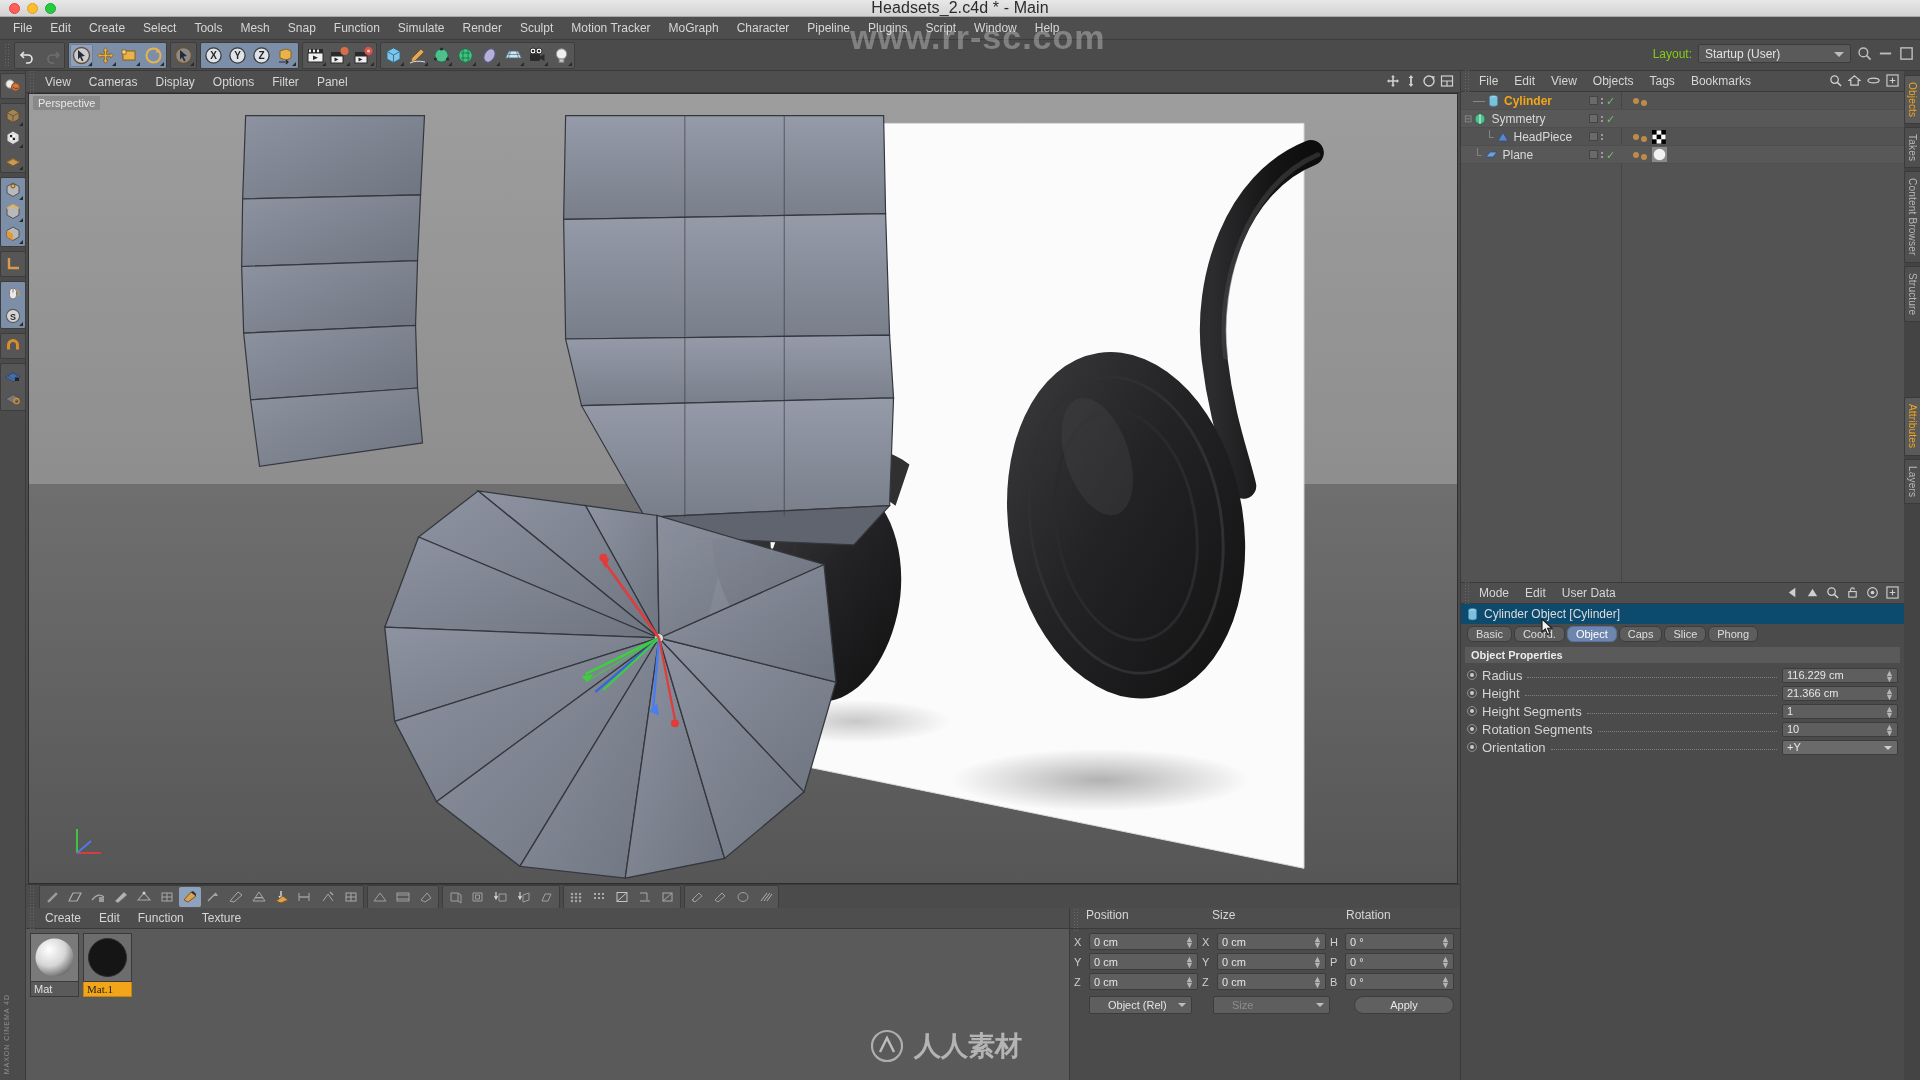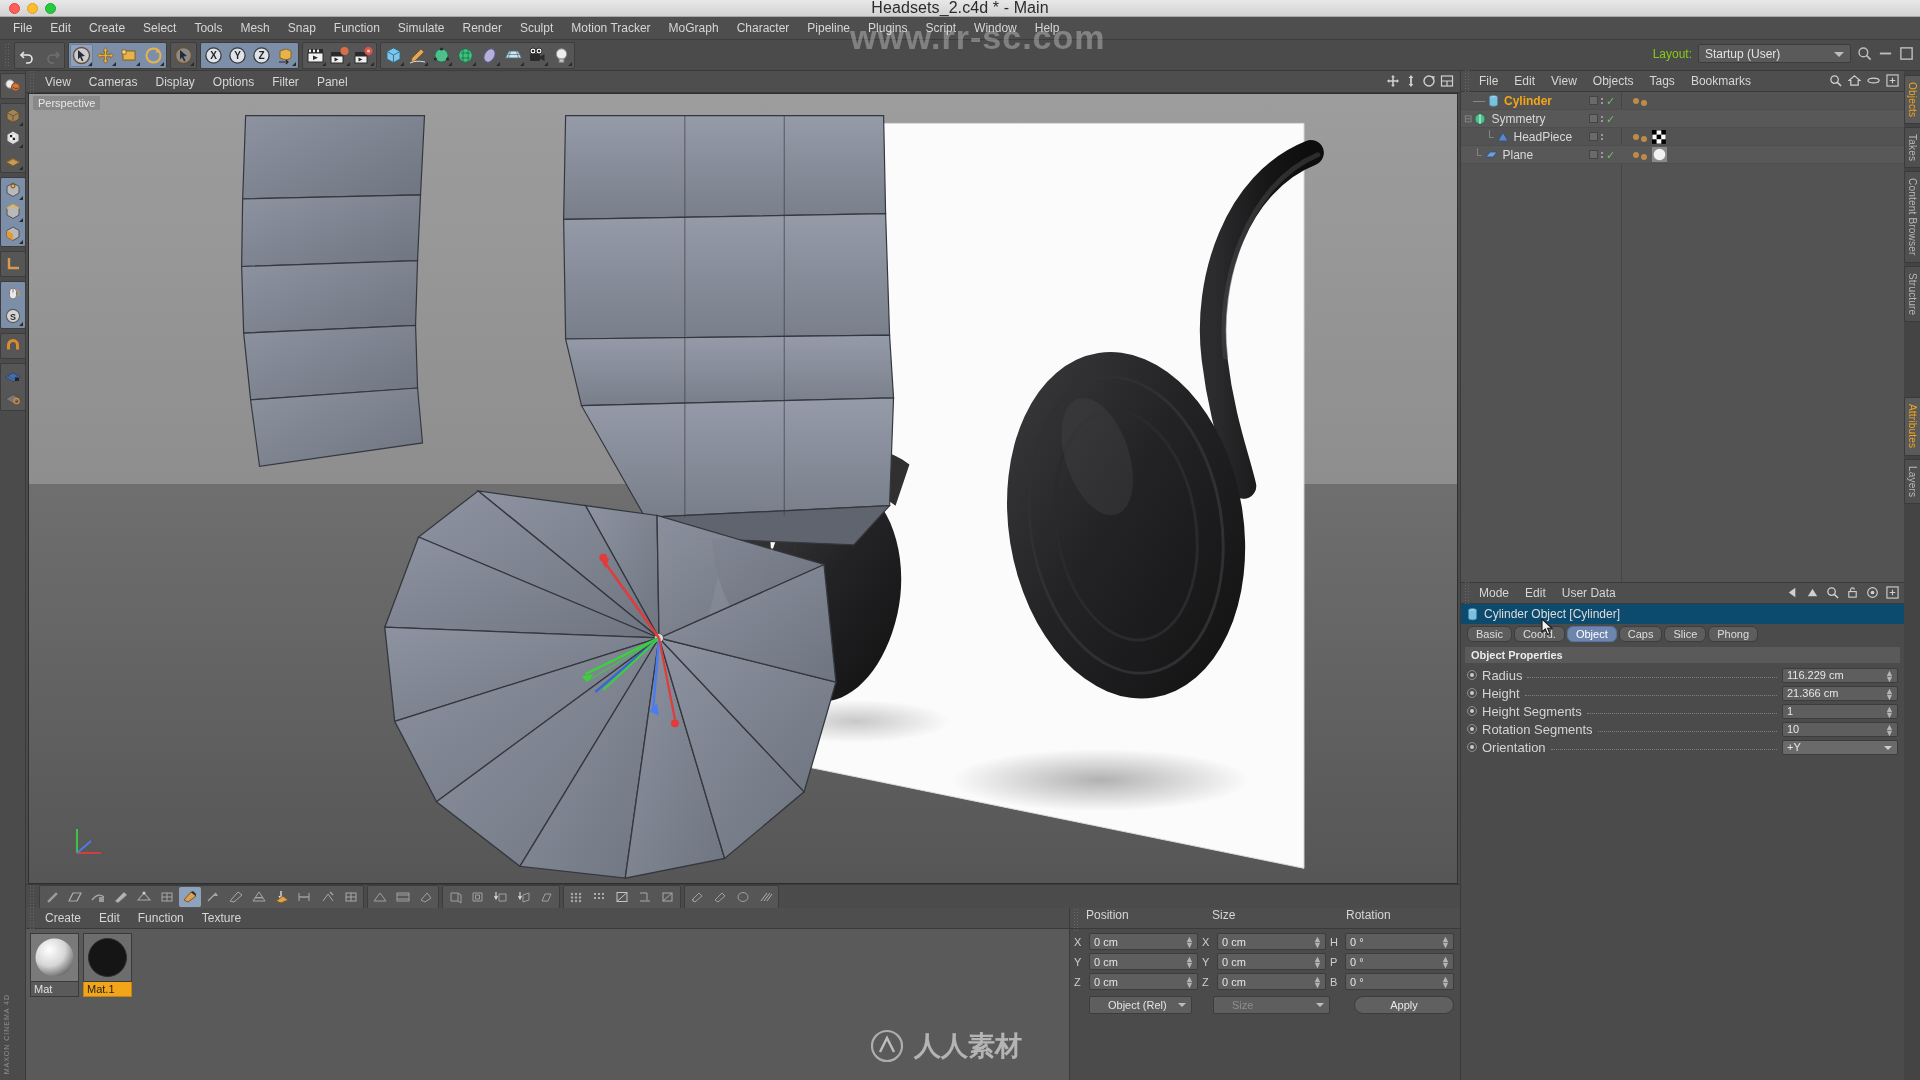--- a/index.html
+++ b/index.html
@@ -176,21 +176,21 @@
     width:49px;height:49px; border:1px solid #3a3a3a;
     background:#6e6e6e;
     display:flex;align-items:center;justify-content:center;
     position:relative;
   }
   .matchip .nm {
     font-size:11px;color:#e0e0e0;text-align:left;padding:1px 3px;
     background:#5a5a5a; border:1px solid #3a3a3a; border-top:none;
     white-space:nowrap; overflow:hidden;
   }
-  .matchip.sel .nm { background:#f3a51a; color:#1e1e1e; border-color:#c4820f;}
+  .matchip.sel .nm { background:#f3a51a; color:#1e1e1e; border-color:#c4820f;font-family:Liberation Serif, serif;}
   .matchip.sel .sph { box-shadow: inset 0 0 0 1px #f3a51a; }
 
   .coordmgr { flex:1; background:#4b4b4b; display:flex;flex-direction:column; }
   .coord-head { height:21px;background:#4e4e4e;display:flex;align-items:flex-start;
      border-bottom:1px solid #3a3a3a; padding-left:3px; font-size:12px;}
   .coord-head .col { color:#d6d6d6; }
   .coord-body { padding:4px 6px 4px 4px; display:flex;flex-direction:column;gap:3px;}
   .crow { display:flex; align-items:center; gap:4px; }
   .clabel { width:11px; font-size:11px; color:#cfcfcf; text-align:left;}
   .cfield {

